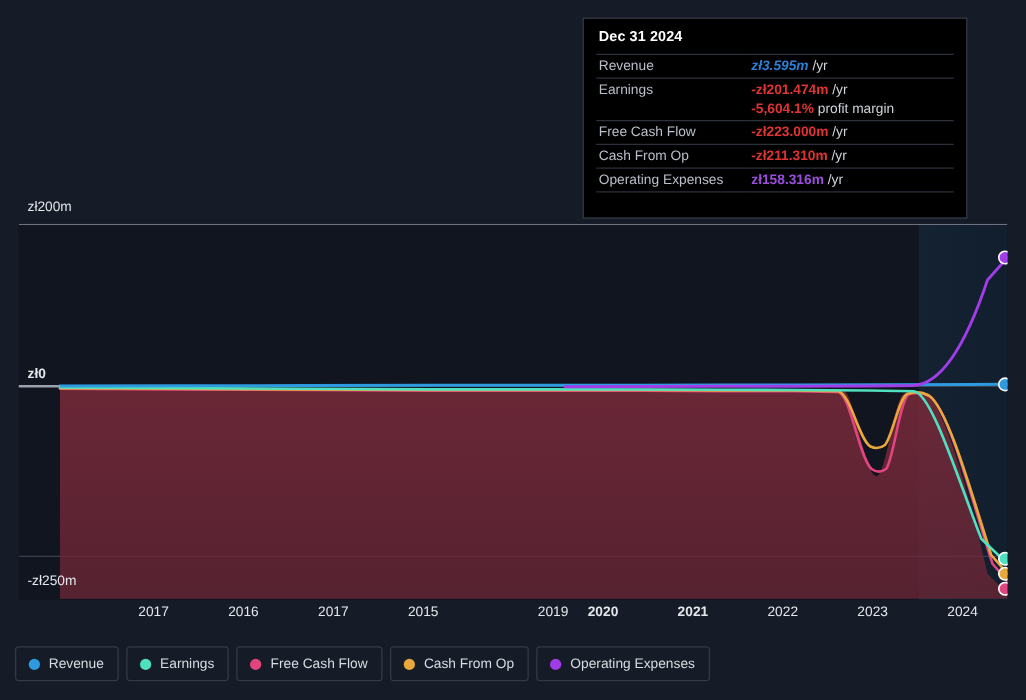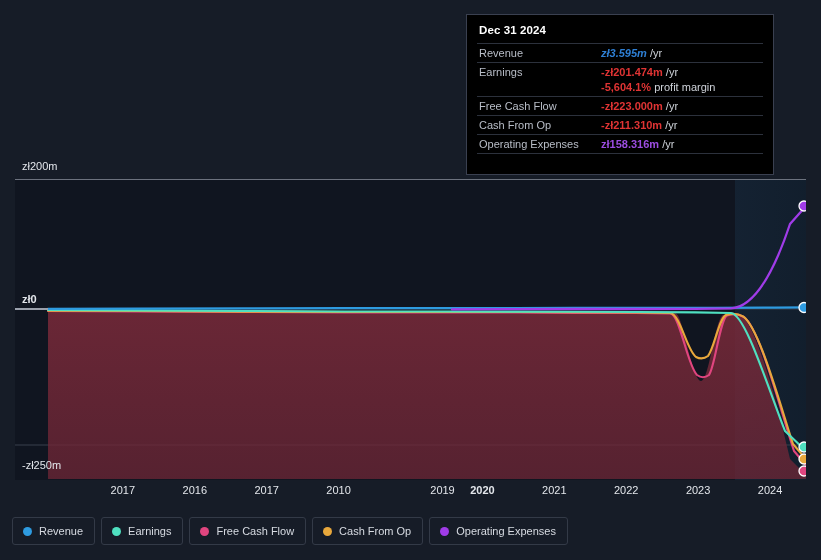--- a/index.html
+++ b/index.html
@@ -181,24 +181,24 @@
 <div id="plot-left-tick"></div>
 
 <div class="ylabel" id="ylabel-top">zł200m</div>
 <div class="ylabel" id="ylabel-zero">zł0</div>
 <div class="ylabel" id="ylabel-bottom">-zł250m</div>
 
 <div id="xaxis">
     <div class="xt" style="left: 107.864px;">2017</div>
     <div class="xt" style="left: 179.773px;">2016</div>
     <div class="xt" style="left: 251.682px;">2017</div>
-    <div class="xt" style="left: 323.591px;">2010</div>
+    <div class="xt" style="left: 323.591px;">2015</div>
     <div class="xt" style="left: 395.5px; margin-left: 32px;">2019</div>
     <div class="xt" style="left: 467.409px; font-weight: bold;">2020</div>
-    <div class="xt" style="left: 539.318px;">2021</div>
+    <div class="xt" style="left: 539.318px; font-weight: bold;">2021</div>
     <div class="xt" style="left: 611.227px;">2022</div>
     <div class="xt" style="left: 683.136px;">2023</div>
     <div class="xt" style="left: 755.045px;">2024</div>
   </div>
 
 <div id="legend">
     <div class="legend-item">
       <span class="legend-dot" style="background: rgb(46, 155, 224);"></span>
       <span class="legend-label">Revenue</span>
     </div>

